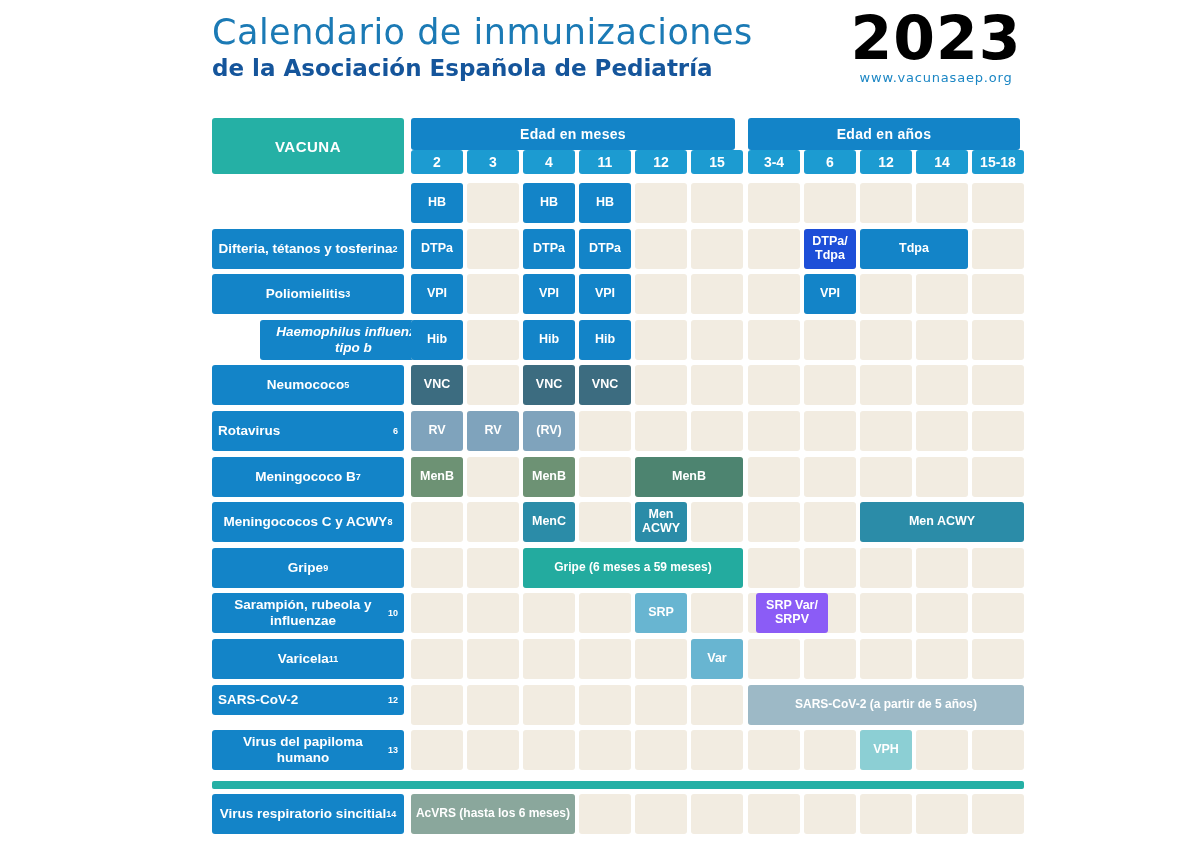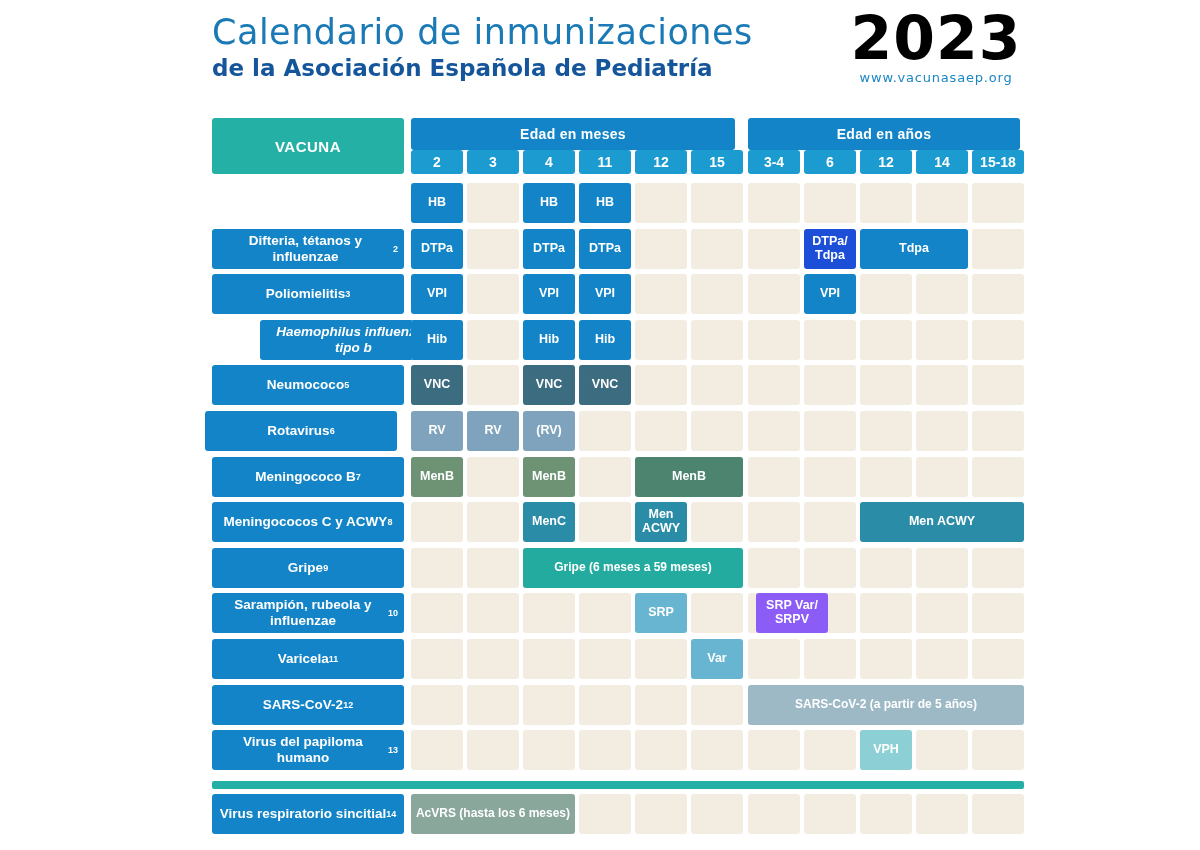--- a/index.html
+++ b/index.html
@@ -99,21 +99,21 @@
       <div class="cell empty-cell" style="left: 523px; top: 183px; width: 52px; height: 40px;"></div>
       <div class="cell empty-cell" style="left: 579px; top: 183px; width: 52px; height: 40px;"></div>
       <div class="cell empty-cell" style="left: 635px; top: 183px; width: 52px; height: 40px;"></div>
       <div class="cell empty-cell" style="left: 691px; top: 183px; width: 52px; height: 40px;"></div>
       <div class="cell empty-cell" style="left: 748px; top: 183px; width: 52px; height: 40px;"></div>
       <div class="cell empty-cell" style="left: 804px; top: 183px; width: 52px; height: 40px;"></div>
       <div class="cell empty-cell" style="left: 860px; top: 183px; width: 52px; height: 40px;"></div>
       <div class="cell empty-cell" style="left: 916px; top: 183px; width: 52px; height: 40px;"></div>
       <div class="cell empty-cell" style="left: 972px; top: 183px; width: 52px; height: 40px;"></div>
       <div class="cell label-cell" style="left: 212px; top: 229px; width: 192px; height: 40px;">
-        <span>Difteria, tétanos y influenzae</span>
+        <span>Difteria, tétanos y tosferina</span>
         <sup style="font-size: 9px;">2</sup>
       </div>
       <div class="cell empty-cell" style="left: 411px; top: 229px; width: 52px; height: 40px;"></div>
       <div class="cell empty-cell" style="left: 467px; top: 229px; width: 52px; height: 40px;"></div>
       <div class="cell empty-cell" style="left: 523px; top: 229px; width: 52px; height: 40px;"></div>
       <div class="cell empty-cell" style="left: 579px; top: 229px; width: 52px; height: 40px;"></div>
       <div class="cell empty-cell" style="left: 635px; top: 229px; width: 52px; height: 40px;"></div>
       <div class="cell empty-cell" style="left: 691px; top: 229px; width: 52px; height: 40px;"></div>
       <div class="cell empty-cell" style="left: 748px; top: 229px; width: 52px; height: 40px;"></div>
       <div class="cell empty-cell" style="left: 804px; top: 229px; width: 52px; height: 40px;"></div>
@@ -158,21 +158,21 @@
       <div class="cell empty-cell" style="left: 467px; top: 365px; width: 52px; height: 40px;"></div>
       <div class="cell empty-cell" style="left: 523px; top: 365px; width: 52px; height: 40px;"></div>
       <div class="cell empty-cell" style="left: 579px; top: 365px; width: 52px; height: 40px;"></div>
       <div class="cell empty-cell" style="left: 635px; top: 365px; width: 52px; height: 40px;"></div>
       <div class="cell empty-cell" style="left: 691px; top: 365px; width: 52px; height: 40px;"></div>
       <div class="cell empty-cell" style="left: 748px; top: 365px; width: 52px; height: 40px;"></div>
       <div class="cell empty-cell" style="left: 804px; top: 365px; width: 52px; height: 40px;"></div>
       <div class="cell empty-cell" style="left: 860px; top: 365px; width: 52px; height: 40px;"></div>
       <div class="cell empty-cell" style="left: 916px; top: 365px; width: 52px; height: 40px;"></div>
       <div class="cell empty-cell" style="left: 972px; top: 365px; width: 52px; height: 40px;"></div>
-      <div class="cell label-cell" style="left: 205px; top: 411px; width: 192px; height: 40px;">
+      <div class="cell label-cell" style="left: 212px; top: 411px; width: 192px; height: 40px; justify-content: space-between;">
         <span>Rotavirus</span>
         <sup style="font-size: 9px;">6</sup>
       </div>
       <div class="cell empty-cell" style="left: 411px; top: 411px; width: 52px; height: 40px;"></div>
       <div class="cell empty-cell" style="left: 467px; top: 411px; width: 52px; height: 40px;"></div>
       <div class="cell empty-cell" style="left: 523px; top: 411px; width: 52px; height: 40px;"></div>
       <div class="cell empty-cell" style="left: 579px; top: 411px; width: 52px; height: 40px;"></div>
       <div class="cell empty-cell" style="left: 635px; top: 411px; width: 52px; height: 40px;"></div>
       <div class="cell empty-cell" style="left: 691px; top: 411px; width: 52px; height: 40px;"></div>
       <div class="cell empty-cell" style="left: 748px; top: 411px; width: 52px; height: 40px;"></div>
@@ -248,21 +248,21 @@
       <div class="cell empty-cell" style="left: 467px; top: 639px; width: 52px; height: 40px;"></div>
       <div class="cell empty-cell" style="left: 523px; top: 639px; width: 52px; height: 40px;"></div>
       <div class="cell empty-cell" style="left: 579px; top: 639px; width: 52px; height: 40px;"></div>
       <div class="cell empty-cell" style="left: 635px; top: 639px; width: 52px; height: 40px;"></div>
       <div class="cell empty-cell" style="left: 691px; top: 639px; width: 52px; height: 40px;"></div>
       <div class="cell empty-cell" style="left: 748px; top: 639px; width: 52px; height: 40px;"></div>
       <div class="cell empty-cell" style="left: 804px; top: 639px; width: 52px; height: 40px;"></div>
       <div class="cell empty-cell" style="left: 860px; top: 639px; width: 52px; height: 40px;"></div>
       <div class="cell empty-cell" style="left: 916px; top: 639px; width: 52px; height: 40px;"></div>
       <div class="cell empty-cell" style="left: 972px; top: 639px; width: 52px; height: 40px;"></div>
-      <div class="cell label-cell" style="left: 212px; top: 685px; width: 192px; height: 40px;">
+      <div class="cell label-cell" style="left: 212px; top: 685px; width: 192px; height: 30px; justify-content: space-between;">
         <span>SARS-CoV-2</span>
         <sup style="font-size: 9px;">12</sup>
       </div>
       <div class="cell empty-cell" style="left: 411px; top: 685px; width: 52px; height: 40px;"></div>
       <div class="cell empty-cell" style="left: 467px; top: 685px; width: 52px; height: 40px;"></div>
       <div class="cell empty-cell" style="left: 523px; top: 685px; width: 52px; height: 40px;"></div>
       <div class="cell empty-cell" style="left: 579px; top: 685px; width: 52px; height: 40px;"></div>
       <div class="cell empty-cell" style="left: 635px; top: 685px; width: 52px; height: 40px;"></div>
       <div class="cell empty-cell" style="left: 691px; top: 685px; width: 52px; height: 40px;"></div>
       <div class="cell empty-cell" style="left: 748px; top: 685px; width: 52px; height: 40px;"></div>

